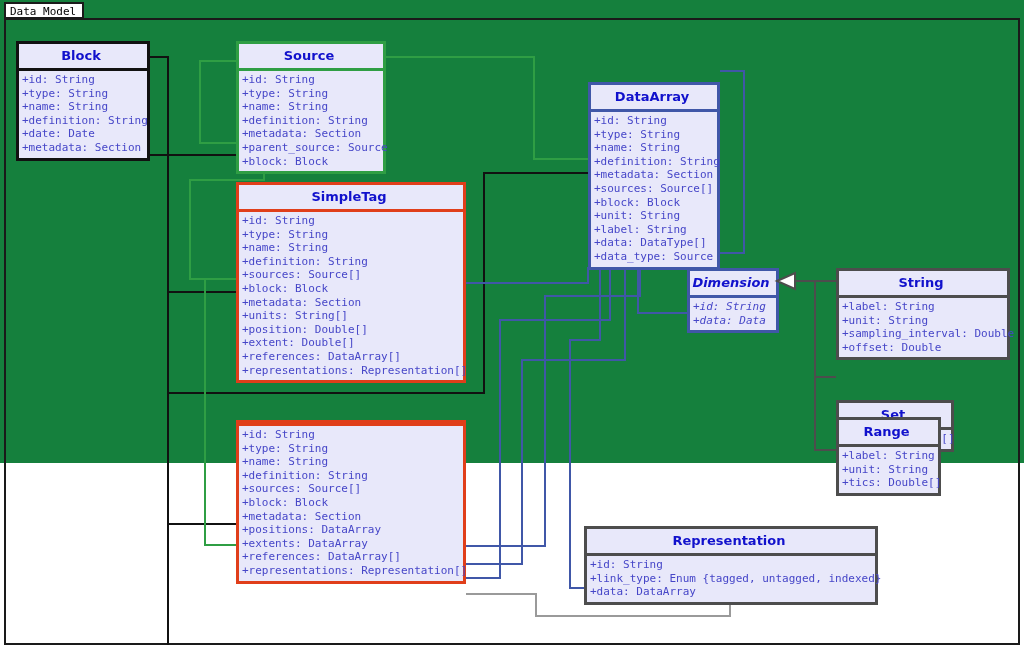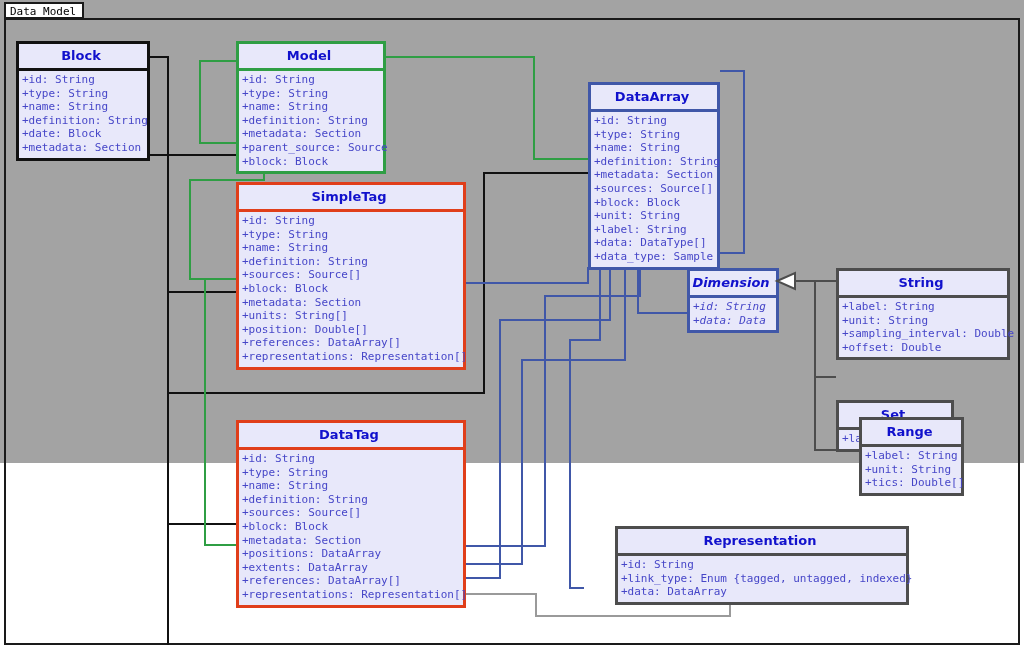--- a/index.html
+++ b/index.html
@@ -6,21 +6,21 @@
   html, body {
     margin: 0; padding: 0;
     background: #ffffff;
     width: 1024px; height: 647px;
     font-family: "DejaVu Sans Mono", "Liberation Mono", monospace;
     overflow: hidden;
   }
   #canvas {
     position: relative;
     width: 1024px; height: 463px;
-    background: #a3a3a3;
+    background: #15803d;
   }
 
   
   #frame {
     position: absolute;
     left: 4px; top: 18px;
     width: 1016px; height: 627px;
     border: 2px solid #1a1a1a;
     background: transparent;
   }
@@ -142,27 +142,27 @@
     <polygon points="777,281 795,273 795,289" fill="#ffffff" stroke="#4d4d4d" stroke-width="2"></polygon>
   </svg>
 
   <div class="uml b-black" style="left:16px; top:41px; width:134px;">
     <div class="uml-name">Block</div>
     <div class="uml-attrs">
       <div>+id: String</div>
       <div>+type: String</div>
       <div>+name: String</div>
       <div>+definition: String</div>
-      <div>+date: Block</div>
+      <div>+date: Date</div>
       <div>+metadata: Section</div>
     </div>
   </div>
 
   <div class="uml b-green" style="left:236px; top:41px; width:150px;">
-    <div class="uml-name">Model</div>
+    <div class="uml-name">Source</div>
     <div class="uml-attrs">
       <div>+id: String</div>
       <div>+type: String</div>
       <div>+name: String</div>
       <div>+definition: String</div>
       <div>+metadata: Section</div>
       <div>+parent_source: Source</div>
       <div>+block: Block</div>
     </div>
   </div>
@@ -173,43 +173,43 @@
       <div>+id: String</div>
       <div>+type: String</div>
       <div>+name: String</div>
       <div>+definition: String</div>
       <div>+metadata: Section</div>
       <div>+sources: Source[]</div>
       <div>+block: Block</div>
       <div>+unit: String</div>
       <div>+label: String</div>
       <div>+data: DataType[]</div>
-      <div>+data_type: Sample</div>
+      <div>+data_type: Source</div>
     </div>
   </div>
 
   <div class="uml b-red" style="left:236px; top:182px; width:230px;">
     <div class="uml-name">SimpleTag</div>
     <div class="uml-attrs">
       <div>+id: String</div>
       <div>+type: String</div>
       <div>+name: String</div>
       <div>+definition: String</div>
       <div>+sources: Source[]</div>
       <div>+block: Block</div>
       <div>+metadata: Section</div>
       <div>+units: String[]</div>
       <div>+position: Double[]</div>
+      <div>+extent: Double[]</div>
       <div>+references: DataArray[]</div>
       <div>+representations: Representation[]</div>
     </div>
   </div>
 
   <div class="uml b-red" style="left:236px; top:420px; width:230px;">
-    <div class="uml-name">DataTag</div>
     <div class="uml-attrs">
       <div>+id: String</div>
       <div>+type: String</div>
       <div>+name: String</div>
       <div>+definition: String</div>
       <div>+sources: Source[]</div>
       <div>+block: Block</div>
       <div>+metadata: Section</div>
       <div>+positions: DataArray</div>
       <div>+extents: DataArray</div>
@@ -236,30 +236,30 @@
     </div>
   </div>
 
   <div class="uml b-gray" style="left:836px; top:364px; width:118px;margin-top:36px;">
     <div class="uml-name">Set</div>
     <div class="uml-attrs">
       <div>+labels: String[]</div>
     </div>
   </div>
 
-  <div class="uml b-gray" style="left:836px; top:417px; width:105px;margin-left:23px;">
+  <div class="uml b-gray" style="left:836px; top:417px; width:105px;">
     <div class="uml-name">Range</div>
     <div class="uml-attrs">
       <div>+label: String</div>
       <div>+unit: String</div>
       <div>+tics: Double[]</div>
     </div>
   </div>
 
-  <div class="uml b-gray" style="left:615px; top:526px; width:294px;">
+  <div class="uml b-gray" style="left:584px; top:526px; width:294px;">
     <div class="uml-name">Representation</div>
     <div class="uml-attrs">
       <div>+id: String</div>
       <div>+link_type: Enum {tagged, untagged, indexed}</div>
       <div>+data: DataArray</div>
     </div>
   </div>
 
 </div>
 

